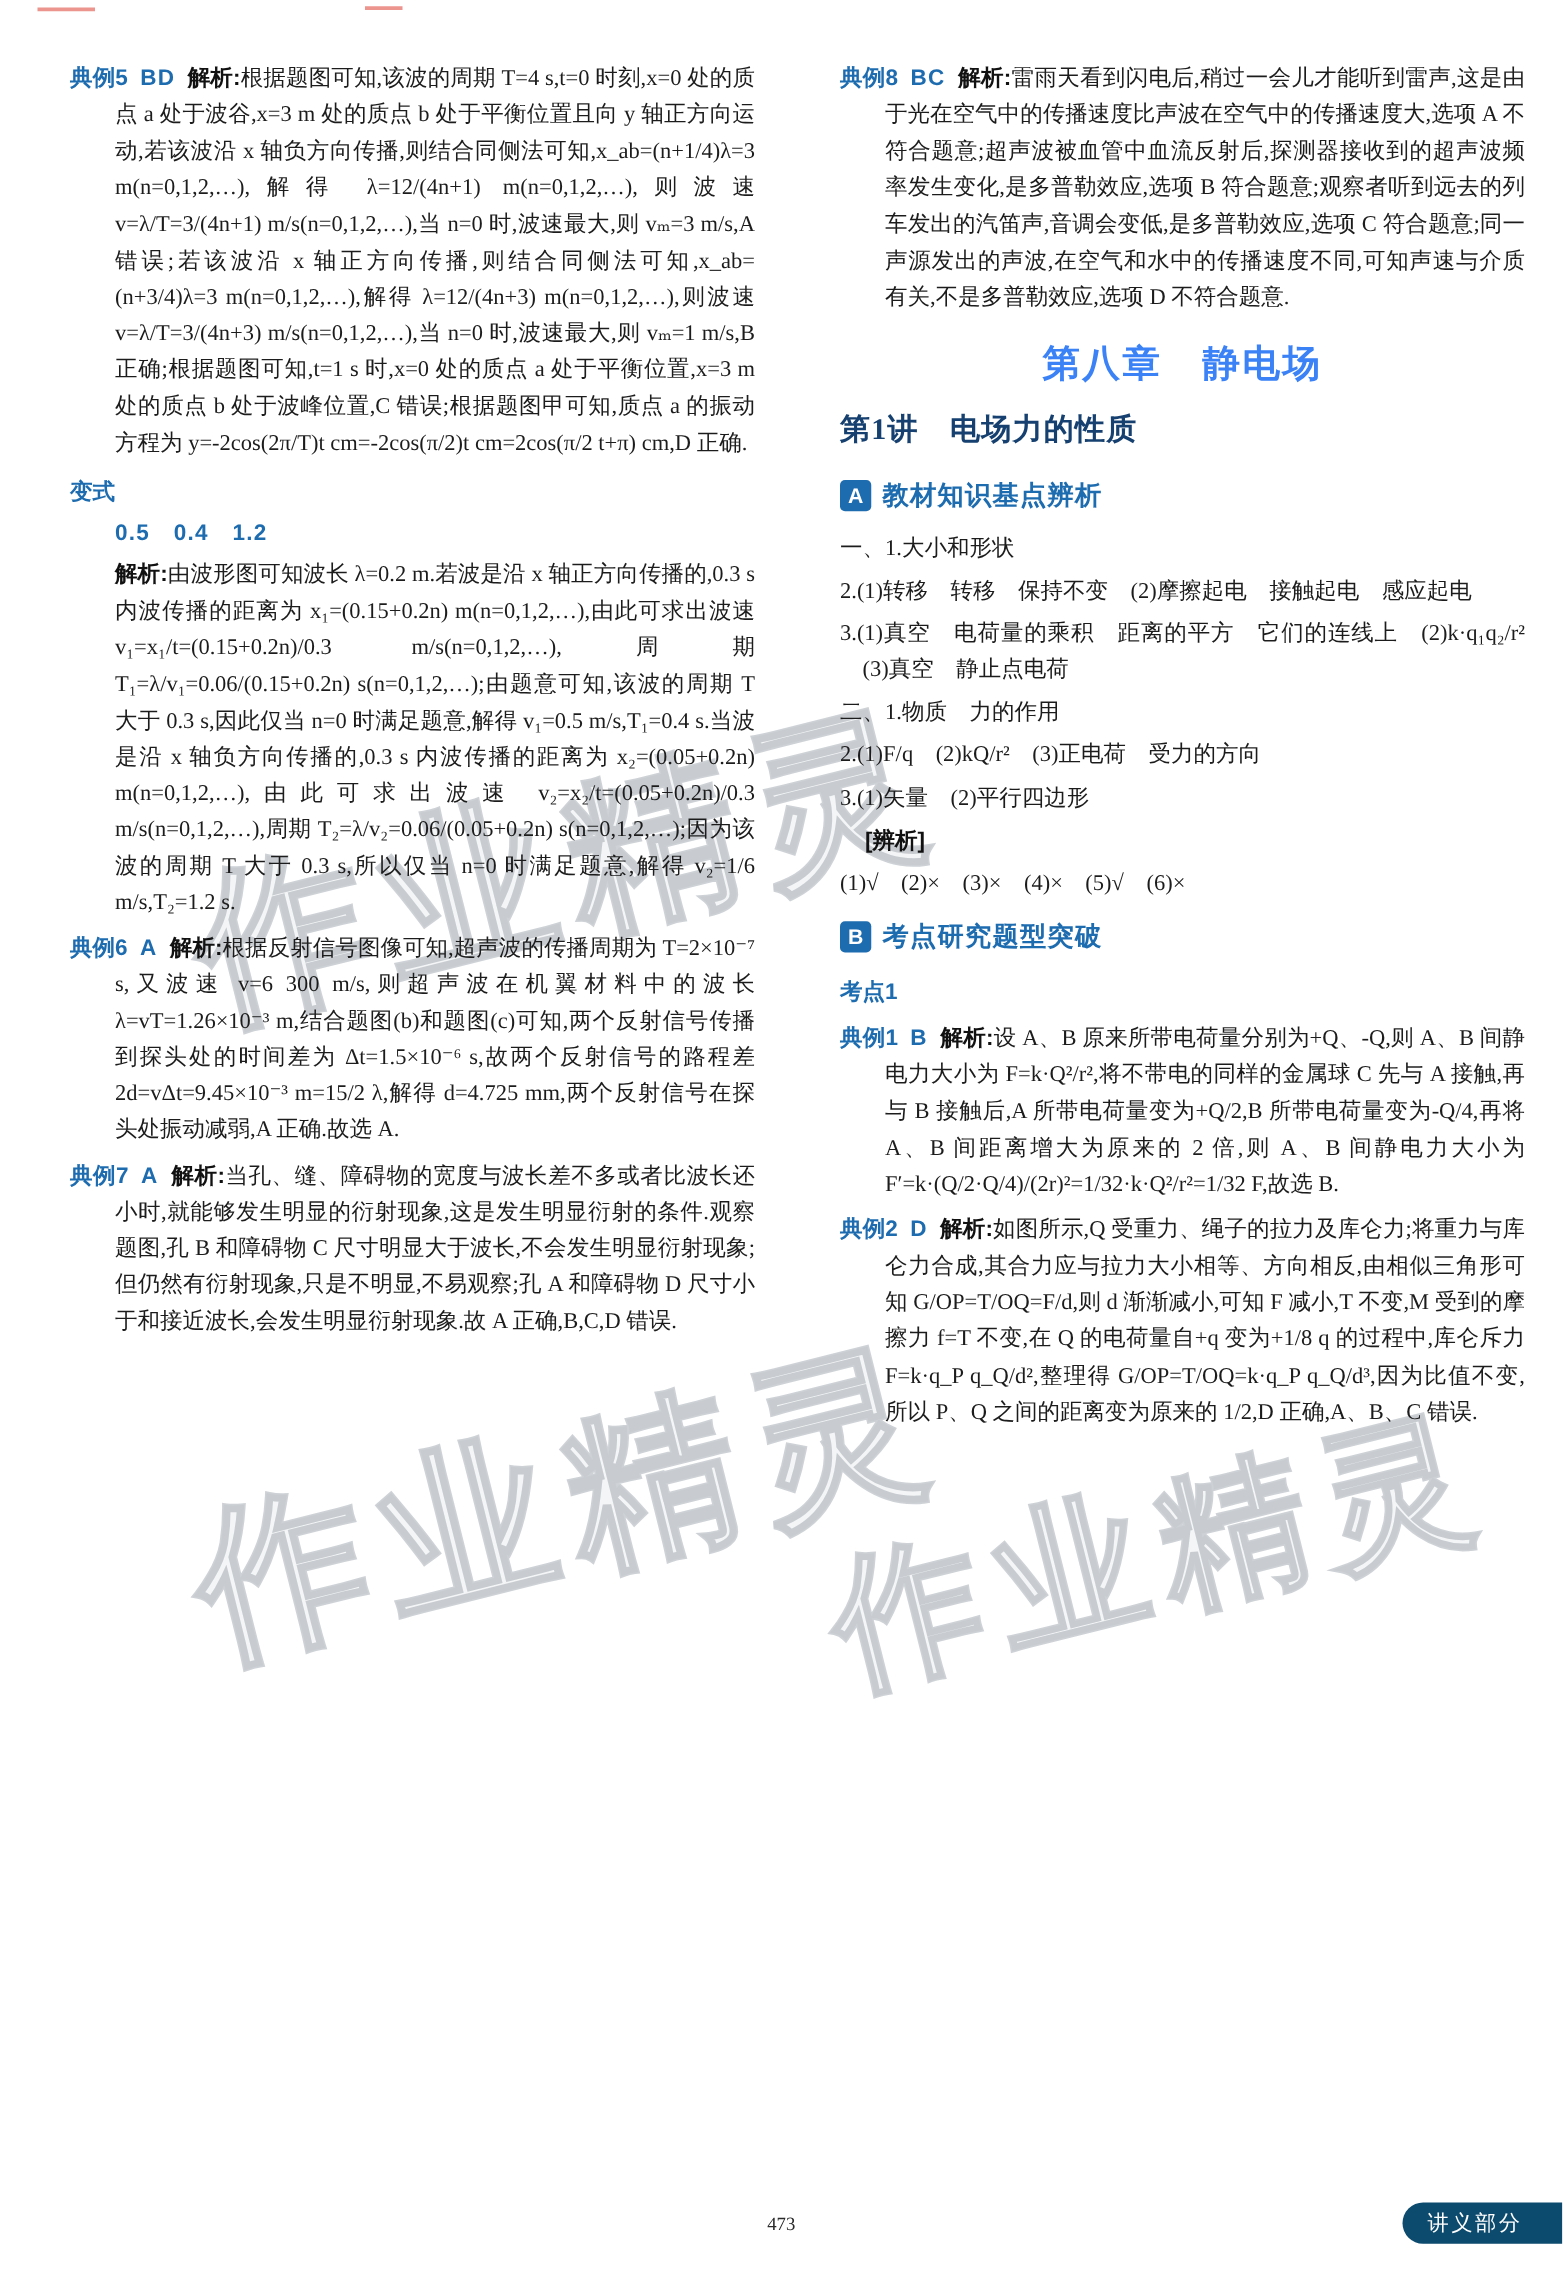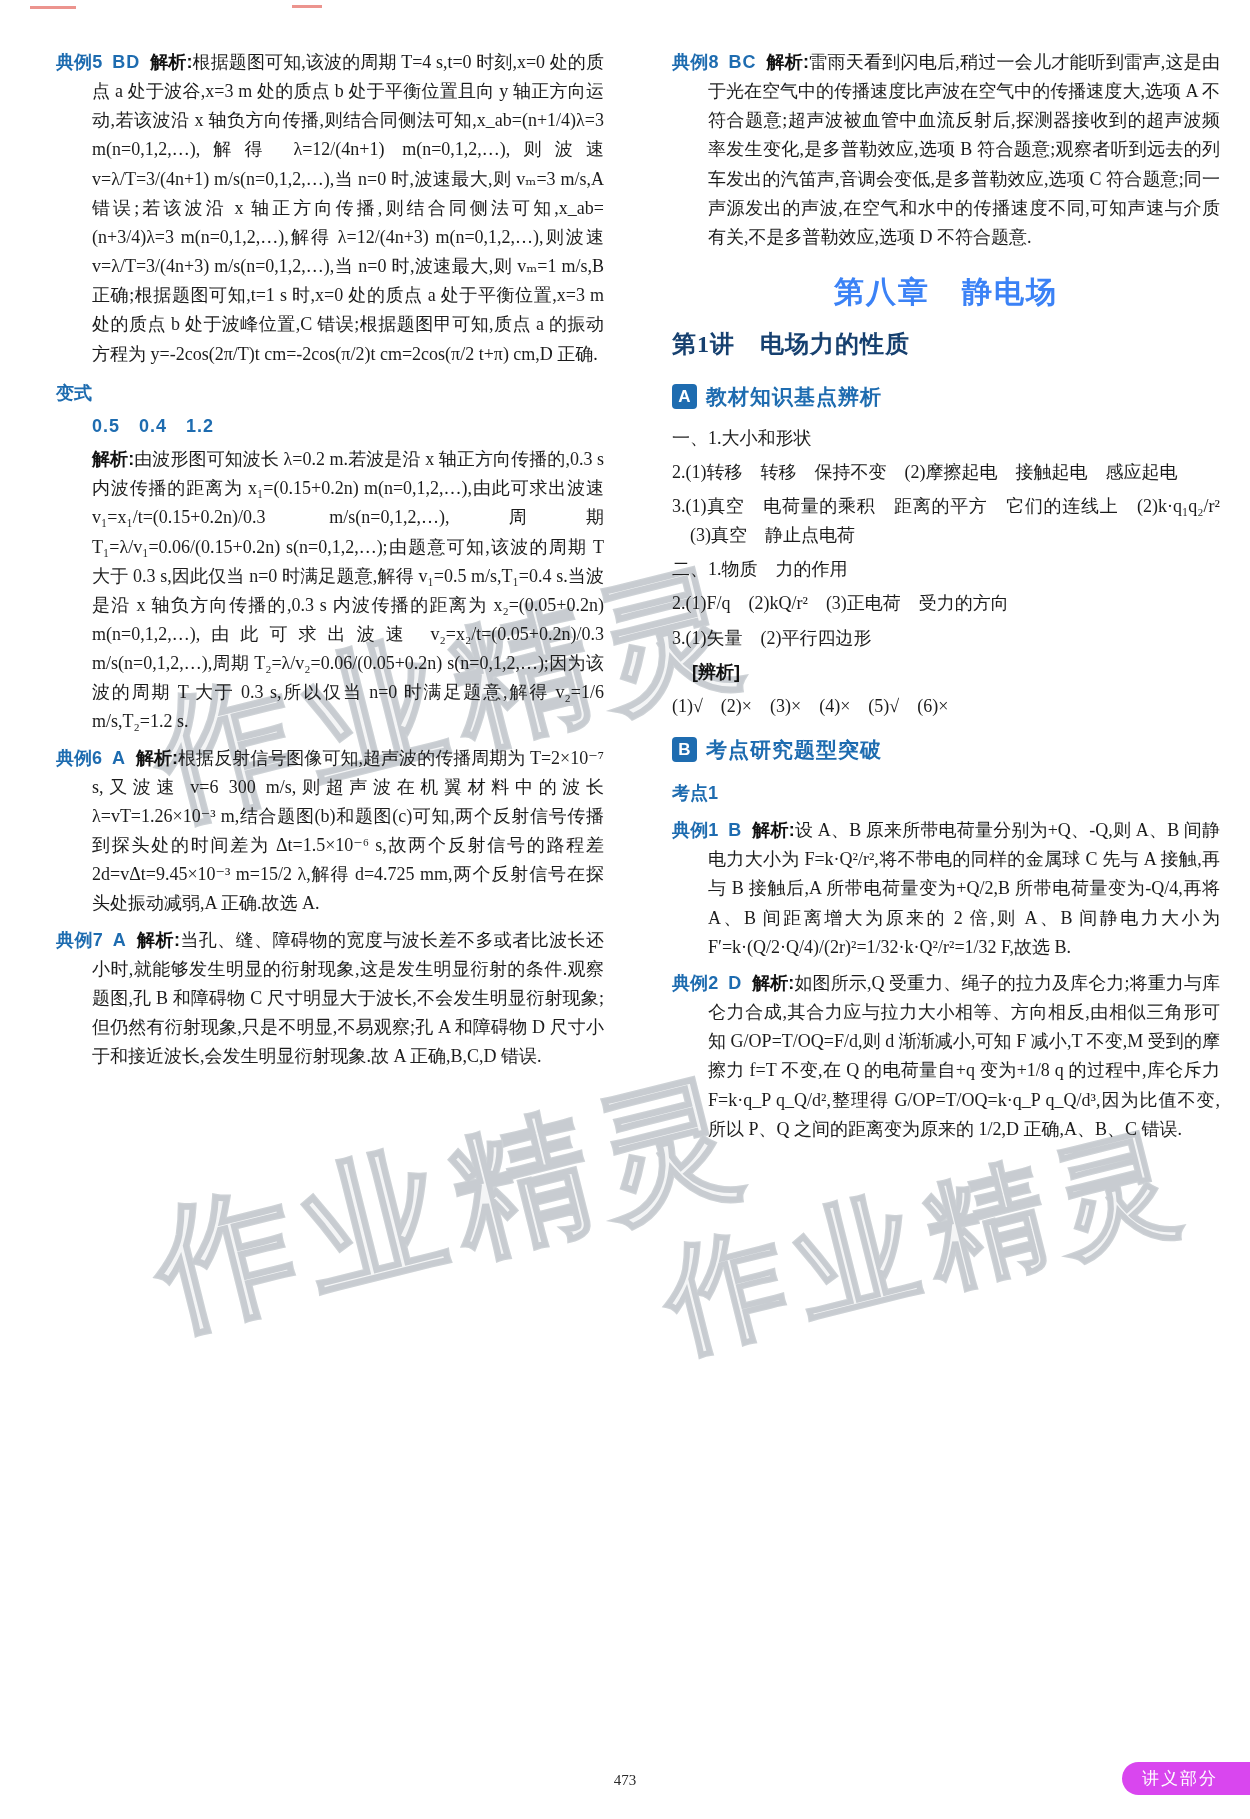--- a/index.html
+++ b/index.html
@@ -67,21 +67,21 @@
   .know { margin-bottom:5px; margin-left:1em; text-indent:-1em; }
   .know.bold-black { font-weight:bold; color:#111;
         font-family:"Liberation Sans","DejaVu Sans",sans-serif;padding-left:20px; }
 
   .footer-num {
     position:absolute; bottom:30px; left:0; right:0; text-align:center;
     font-size:15px; color:#2a2a2a; z-index:2;
   }
   .footer-tab {
     position:absolute; bottom:24px; right:0; z-index:2;
-    background:#d946ef; color:#ffffff; font-size:17px;
+    background:#0c4a6e; color:#ffffff; font-size:17px;
     padding:5px 32px 5px 20px; border-radius:18px 0 0 18px;
     font-family:Liberation Sans, sans-serif; letter-spacing:2px;
   }
 </style>
 </head>
 <body>
 
 <div class="page">
 
   <div class="print-mark pm1"></div>

